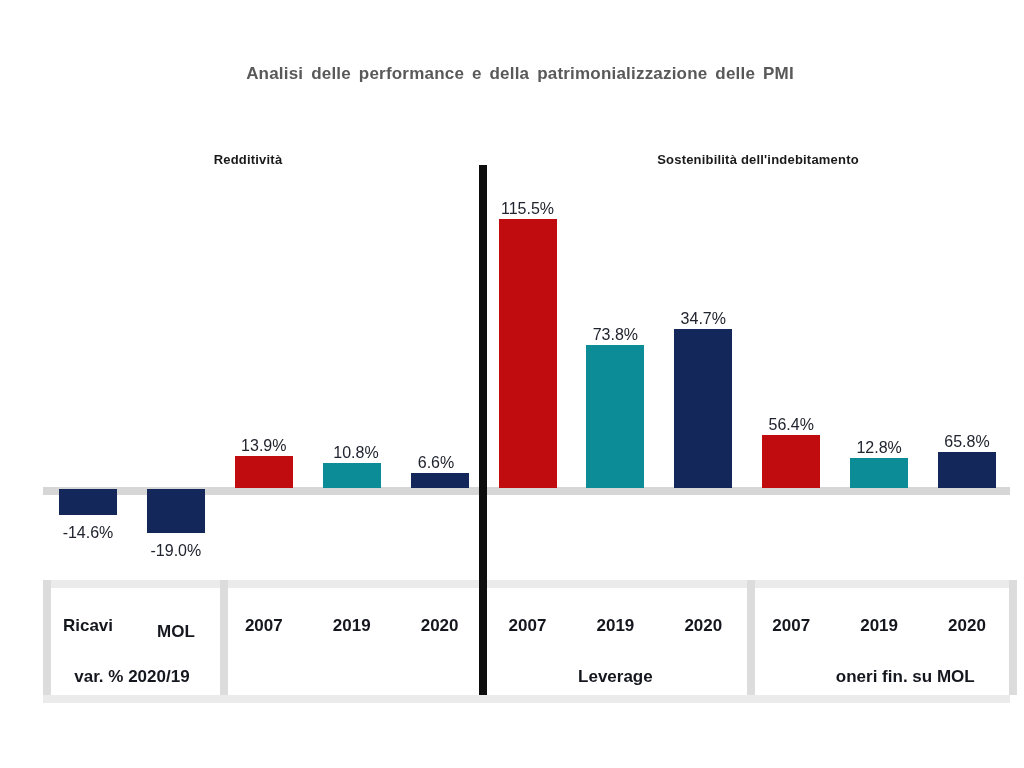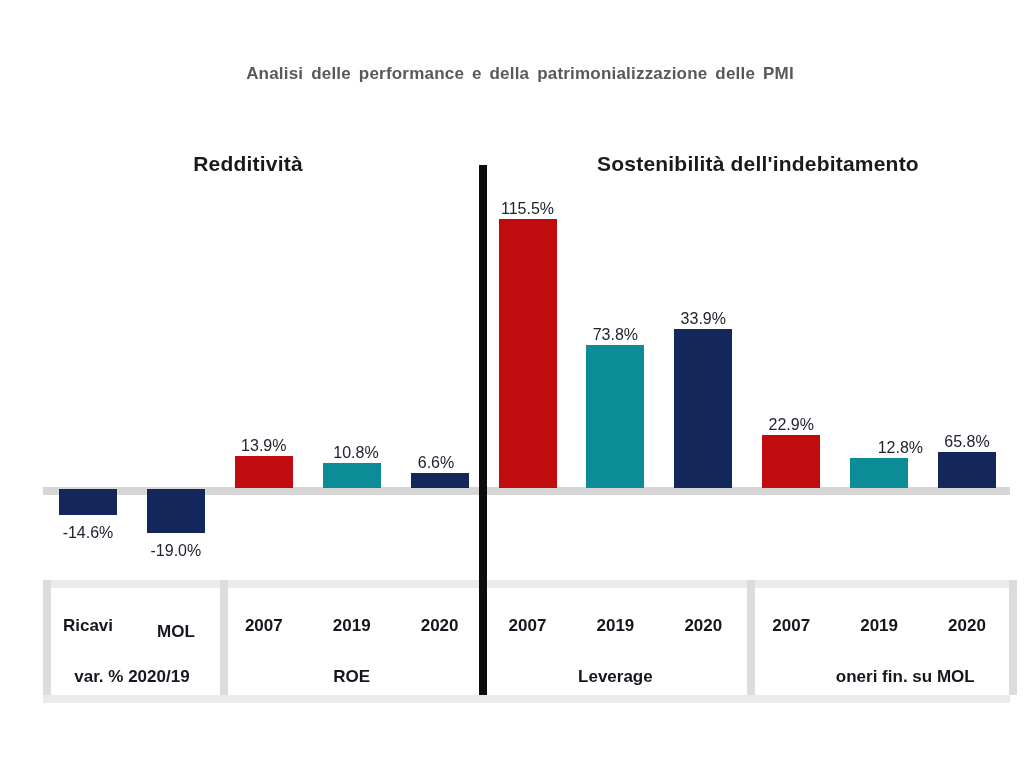--- a/index.html
+++ b/index.html
@@ -22,21 +22,21 @@
     font-size: 17px;
     font-weight: bold;
     color: #595959;
     word-spacing: 3px;
     letter-spacing: 0.2px;
   }
   .section-title {
     position: absolute;
     top: 140px;
     text-align: center;
-    font-size: 21px;
+    font-size: 13px;
     font-weight: bold;
     color: #1a1a1a;
     letter-spacing: 0.2px;
   }
   .section-title.left  { left: 20px;  width: 440px; }
   .section-title.right { left: 490px; width: 520px; }
 
   .zero-line {
     position: absolute;
     height: 1px;
@@ -123,34 +123,33 @@
     <div class="group-label" style="left: 36.05px; top: 655px; width: 175.8px;">var. % 2020/19</div>
     <div class="bar" style="left: 226.8px; top: 447.613px; width: 58px; height: 32.387px; background: rgb(192, 11, 15);"></div>
     <div class="value-label" style="left: 207.8px; top: 424.613px;">13.9%</div>
     <div class="cat-label" style="left: 211.8px; top: 604px;">2007</div>
     <div class="bar" style="left: 314.7px; top: 454.836px; width: 58px; height: 25.164px; background: rgb(11, 140, 150);"></div>
     <div class="value-label" style="left: 300px; top: 431.836px;">10.8%</div>
     <div class="cat-label" style="left: 299.7px; top: 604px;">2019</div>
     <div class="bar" style="left: 402.6px; top: 464.622px; width: 58px; height: 15.378px; background: rgb(19, 39, 90);"></div>
     <div class="value-label" style="left: 380px; top: 441.622px;">6.6%</div>
     <div class="cat-label" style="left: 387.6px; top: 604px;">2020</div>
-    <div class="group-label" style="left: 211.85px; top: 655px; width: 263.7px;">ROE</div>
     <div class="bar" style="left: 490.5px; top: 210.885px; width: 58px; height: 269.115px; background: rgb(192, 11, 15);"></div>
     <div class="value-label" style="left: 471.5px; top: 187.885px;">115.5%</div>
     <div class="cat-label" style="left: 475.5px; top: 604px;">2007</div>
     <div class="bar" style="left: 578.4px; top: 337.404px; width: 58px; height: 142.596px; background: rgb(11, 140, 150);"></div>
     <div class="value-label" style="left: 559.4px; top: 314.404px;">73.8%</div>
     <div class="cat-label" style="left: 563.4px; top: 604px;">2019</div>
     <div class="bar" style="left: 666.3px; top: 320.861px; width: 58px; height: 159.139px; background: rgb(19, 39, 90);"></div>
-    <div class="value-label" style="left: 647.3px; top: 297.861px;">33.9%</div>
+    <div class="value-label" style="left: 647.3px; top: 297.861px;">34.7%</div>
     <div class="cat-label" style="left: 651.3px; top: 604px;">2020</div>
     <div class="group-label" style="left: 475.55px; top: 655px; width: 263.7px;">Leverage</div>
     <div class="bar" style="left: 754.2px; top: 426.643px; width: 58px; height: 53.357px; background: rgb(192, 11, 15);"></div>
-    <div class="value-label" style="left: 735.2px; top: 403.643px;">22.9%</div>
+    <div class="value-label" style="left: 735.2px; top: 403.643px;">56.4%</div>
     <div class="cat-label" style="left: 739.2px; top: 604px;">2007</div>
     <div class="bar" style="left: 842.1px; top: 450.176px; width: 58px; height: 29.824px; background: rgb(11, 140, 150);"></div>
-    <div class="value-label" style="left: 823.1px; top: 427.176px; text-align: right;">12.8%</div>
+    <div class="value-label" style="left: 823.1px; top: 427.176px;">12.8%</div>
     <div class="cat-label" style="left: 827.1px; top: 604px;">2019</div>
     <div class="bar" style="left: 930px; top: 443.885px; width: 58px; height: 36.115px; background: rgb(19, 39, 90);"></div>
     <div class="value-label" style="left: 911px; top: 420.885px;">65.8%</div>
     <div class="cat-label" style="left: 915px; top: 604px;">2020</div>
     <div class="group-label" style="left: 739.25px; top: 655px; width: 316px;">oneri fin. su MOL</div>
   </div>
 
 </body></html>

